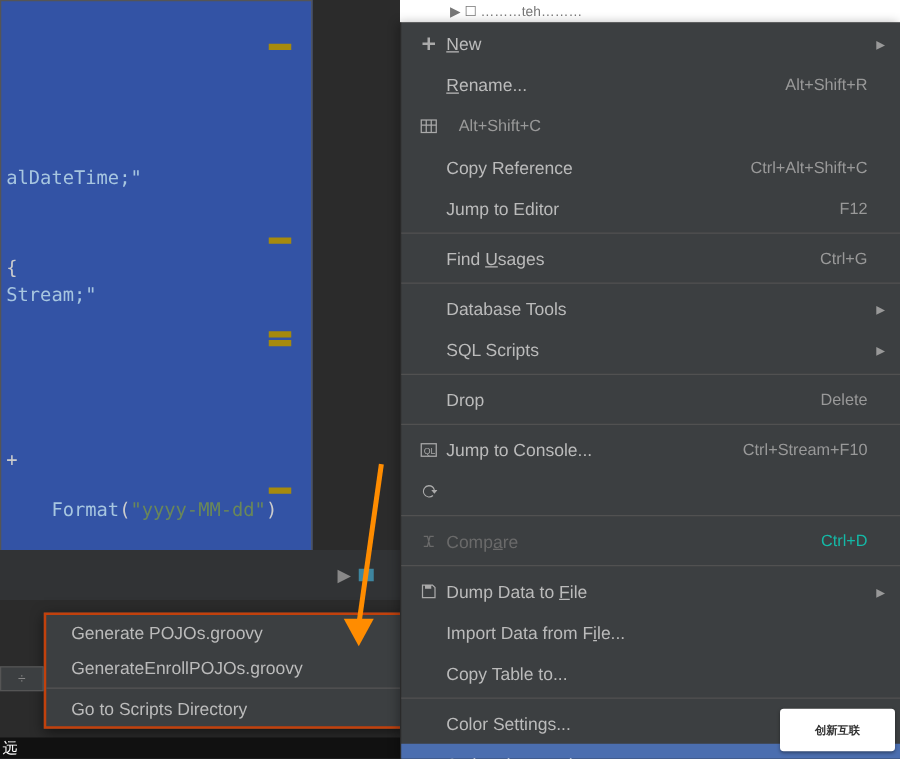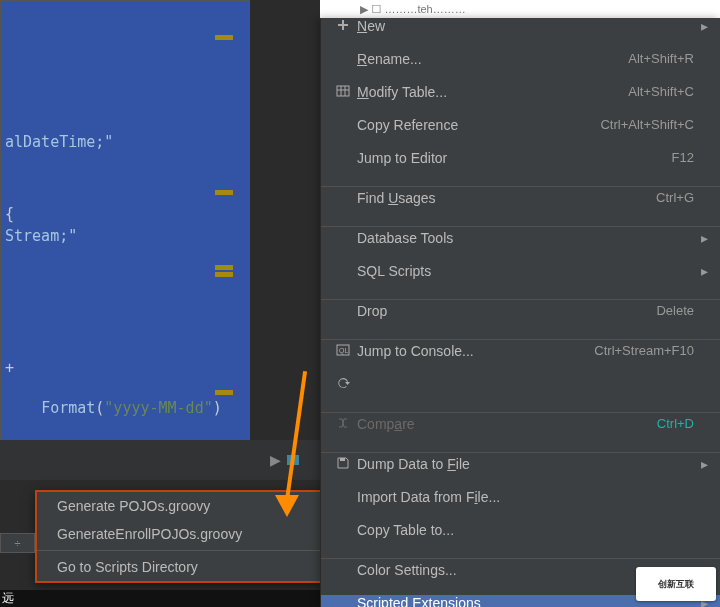--- a/index.html
+++ b/index.html
@@ -74,21 +74,21 @@
     position: absolute;
     left: 320px; top: 0;
     width: 400px;
     height: 607px;
     background: #3c3f41;
     border-left: 1px solid #2a2a2a;
     box-shadow: -2px 0 8px rgba(0,0,0,0.3);
   }
   .cm-item {
     display: flex;
-    align-items: flex-start;
+    align-items: center;
     height: 33px;
     padding: 0 12px 0 8px;
     color: #bbb;
     cursor: pointer;
   }
   .cm-item.selected { background: #4b6eaf; color: #fff; }
   .cm-item.disabled { color: #6a6a6a; cursor: default; }
   .cm-icon { width: 28px; display: inline-flex; align-items:center; justify-content:center; color:#aaa; }
   .cm-label { flex: 1; }
   .cm-shortcut { color: #999; font-size: 13px; margin-left:10px; }
@@ -110,21 +110,21 @@
   .arrow-head {
     width:0;height:0;
     border-left:12px solid transparent;
     border-right:12px solid transparent;
     border-top:22px solid #ff8c00;
     position:absolute; left:-10px; top:125px;
   }
   .logo {
     position: absolute;
     right: 4px; bottom: 6px;
-    width: 80px; height: 34px;
+    width: 92px; height: 34px;
     background: #fff;
     border-radius: 3px;
     display:flex;align-items:center;justify-content:center;
     font-size:9px; color:#333; font-weight:bold;
     box-shadow:0 1px 3px rgba(0,0,0,0.4);
   }
   .topcut{
     position:absolute; left:320px; top:0; width:400px; height:18px;
     background:#ffffff; color:#777; font-size:11px;
     display:flex; align-items:center; padding-left:40px;
@@ -190,21 +190,20 @@
     </div>
     <div class="cm-item">
       <span class="cm-icon">
         <svg width="14" height="14" viewBox="0 0 14 14">
           <rect x="1" y="2" width="12" height="10" fill="none" stroke="#aaa"></rect>
           <line x1="1" y1="6" x2="13" y2="6" stroke="#aaa"></line>
           <line x1="5" y1="2" x2="5" y2="12" stroke="#aaa"></line>
           <line x1="9" y1="2" x2="9" y2="12" stroke="#aaa"></line>
         </svg>
       </span>
-      <span class="cm-label"><span class="mnemonic">M</span>odify Table...</span>
       <span class="cm-shortcut">Alt+Shift+C</span>
       <span class="cm-arrow"></span>
     </div>
     <div class="cm-item">
       <span class="cm-icon"></span>
       <span class="cm-label">Copy Reference</span>
       <span class="cm-shortcut">Ctrl+Alt+Shift+C</span>
       <span class="cm-arrow"></span>
     </div>
     <div class="cm-item">

